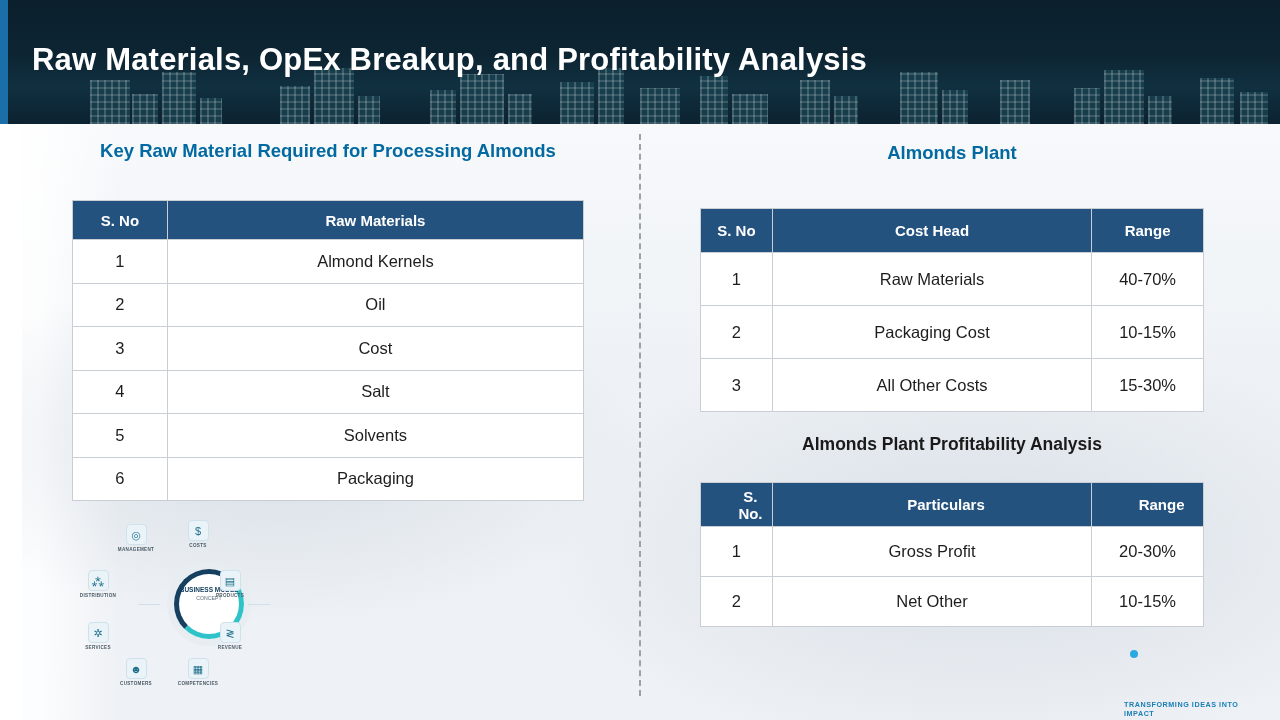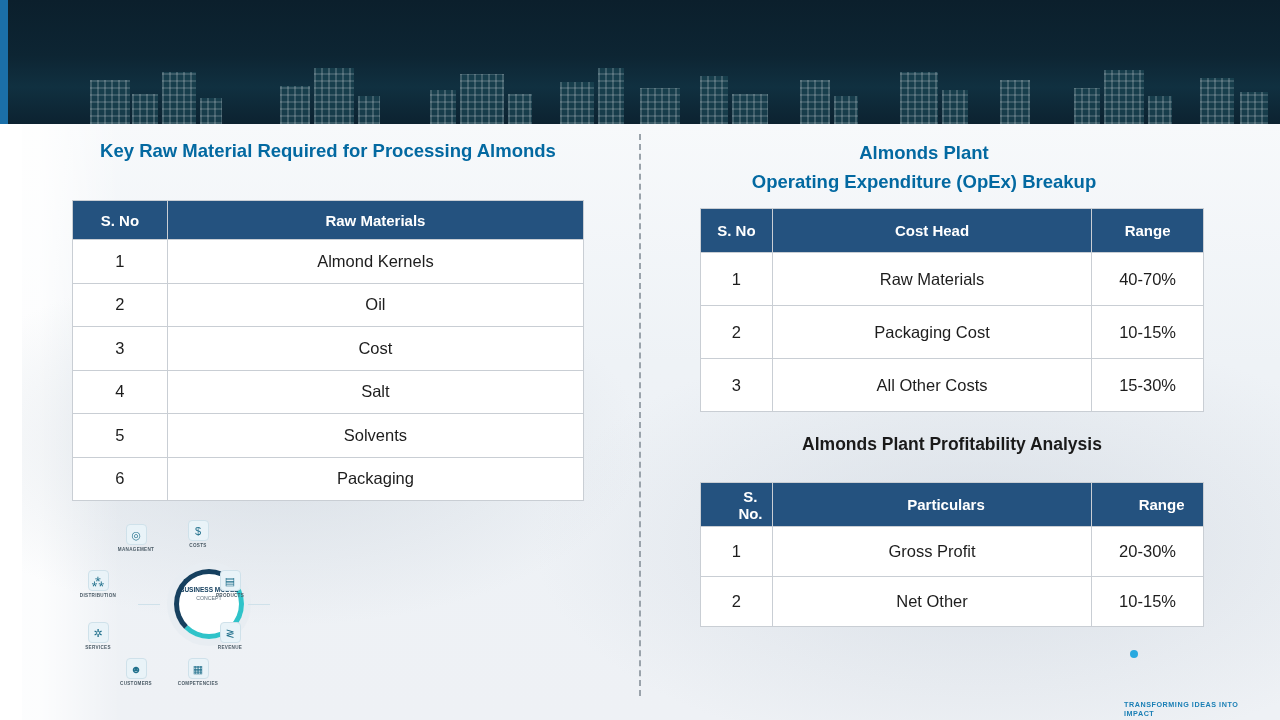--- a/index.html
+++ b/index.html
@@ -71,21 +71,21 @@
   }
 
   
   .col-head {
     position:absolute;
     text-align:center;
     font-size:18.5px; font-weight:bold; color:#0369a1;
     line-height:29px;
   }
   #left-head  { left:72px;  top:136px; width:512px; }
-  #right-head { left:672px; top:138px; width:504px; }
+  #right-head { left:700px; top:138px; width:504px; }
   #right-head2{
     position:absolute; left:700px; top:434px; width:504px;
     text-align:center; font-size:17.5px; font-weight:bold; color:#1a1a1a;
   }
 
   
   table { border-collapse:collapse; position:absolute; }
   th, td { border:1px solid #c9ced4; }
   thead th {
     background:#24527f; color:#ffffff;
@@ -202,20 +202,21 @@
     <div class="bld" style="left:834px; width:24px; height:28px;"></div>
     <div class="bld" style="left:900px; width:38px; height:52px;"></div>
     <div class="bld" style="left:942px; width:26px; height:34px;"></div>
     <div class="bld" style="left:1000px;width:30px; height:44px;"></div>
     <div class="bld" style="left:1074px;width:26px; height:36px;"></div>
     <div class="bld" style="left:1104px;width:40px; height:54px;"></div>
     <div class="bld" style="left:1148px;width:24px; height:28px;"></div>
     <div class="bld" style="left:1200px;width:34px; height:46px;"></div>
     <div class="bld" style="left:1240px;width:28px; height:32px;"></div>
   </div>
+  <div id="title">Raw Materials, OpEx Breakup, and Profitability Analysis</div>
 </div>
 
 <div id="page-bg"></div>
 <div id="left-white-edge"></div>
 <div id="divider"></div>
 
 <div id="left-head" class="col-head">Key Raw Material Required for Processing Almonds</div>
 
 <table id="tbl-raw">
   <thead>
@@ -292,21 +293,20 @@
     <div class="lbl">CUSTOMERS</div>
   </div>
   <div class="node" style="left:104px; top:142px;">
     <div class="chip">▦</div>
     <div class="lbl">COMPETENCIES</div>
   </div>
 </div>
 
 <div id="right-head" class="col-head">
   <span>Almonds Plant</span><br>
-  <span>Operating Expenditure (OpEx) Breakup</span>
 </div>
 
 <table id="tbl-opex">
   <thead>
     <tr>
       <th class="c1">S. No</th>
       <th class="c2">Cost Head</th>
       <th class="c3">Range</th>
     </tr>
   </thead>

